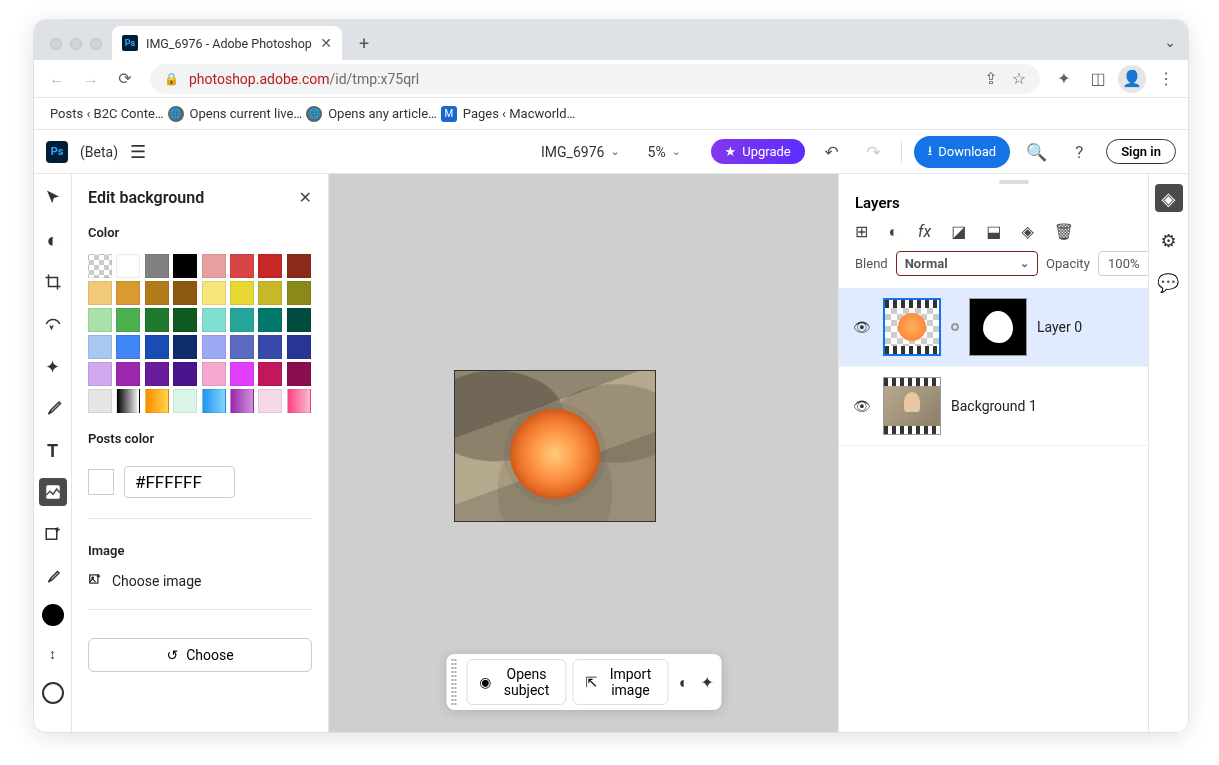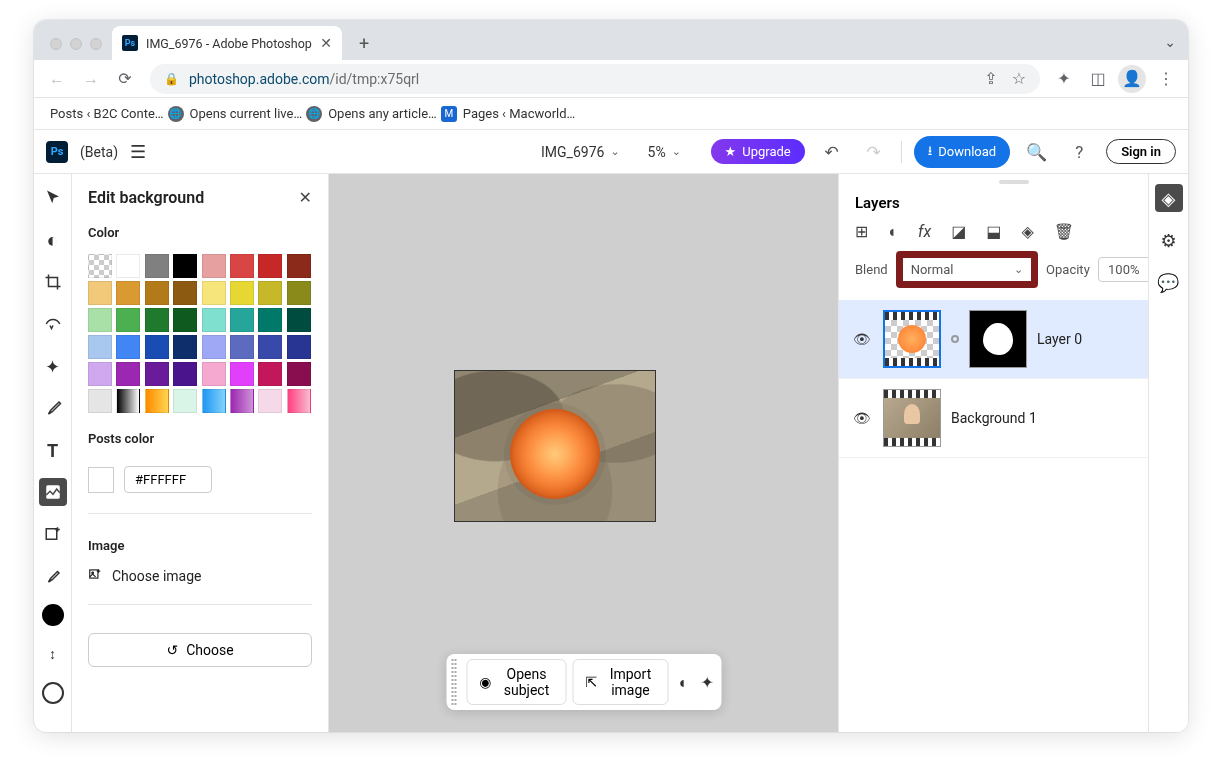--- a/index.html
+++ b/index.html
@@ -14,21 +14,21 @@
 .tab-favicon { width: 16px; height: 16px; background: #001e36; color: #31a8ff; font-size: 9px; font-weight: bold; display: flex; align-items: center; justify-content: center; border-radius: 2px; }
 .tab-close { margin-left: auto; font-size: 14px; color: #555; cursor: pointer; }
 .new-tab { width: 28px; height: 28px; display:flex;align-items:center;justify-content:center;color:#555;font-size:18px;margin:0 4px 3px 8px;cursor:pointer; }
 .tablist-chevron { position:absolute; right:12px; bottom:10px; color:#555; font-size:14px; }
 
 .addr-bar { height: 38px; background: #fff; border-bottom: 1px solid #e4e4e4; display:flex; align-items:center; padding: 0 8px; gap: 4px; }
 .addr-btn { width:30px;height:30px;display:flex;align-items:center;justify-content:center;color:#5f6368;font-size:16px;border-radius:50%;cursor:pointer; }
 .addr-btn.disabled { color:#bfbfbf; }
 .url-box { flex:1; height:30px;background:#f1f3f4;border-radius:15px;display:flex;align-items:center;padding:0 14px;gap:10px;color:#202124;font-size:14px; margin:0 6px; }
 .url-box .lock { font-size:12px;color:#5f6368; }
-.url-box .domain { color:#0c4a6e; }
+.url-box .domain { color:#b91c1c; }
 .url-box .path { color:#6c6c6c; }
 .url-actions { margin-left:auto; display:flex; align-items:center; gap:14px;color:#5f6368;font-size:16px; }
 .ext-icons { display:flex; gap:6px; align-items:center; }
 .ext-icons span { width:28px;height:28px;display:flex;align-items:center;justify-content:center;color:#5f6368;font-size:16px; }
 
 .bookmarks { height:32px;background:#fff;border-bottom:1px solid #e5e5e5;display:flex;align-items:center;padding:0 16px;gap:4px;font-size:13px;color:#333; }
 .bm { display:flex;align-items:center;gap:6px;cursor:pointer; }
 .bm-icon { width:16px;height:16px;border-radius:50%;background:#5f6368;display:flex;align-items:center;justify-content:center;color:#fff;font-size:10px; }
 .bm-icon.blue { background:#1967d2;border-radius:3px; }
 
@@ -56,21 +56,21 @@
 .side-panel { width:257px;border-right:1px solid #e5e5e5;padding:14px 16px;display:flex;flex-direction:column;gap:14px;background:#fff;overflow-y:auto; }
 .panel-head { display:flex;align-items:center;justify-content:space-between; }
 .panel-title { font-size:16px;font-weight:600;color:#222; }
 .close-x { font-size:16px;color:#444;cursor:pointer; }
 .sec-label { font-size:13px;font-weight:600;color:#222;margin-top:4px; }
 .swatches { display:grid;grid-template-columns:repeat(8,1fr);gap:3px; }
 .sw { width:24px;height:24px;cursor:pointer;border:1px solid rgba(0,0,0,0.08); }
 .sw.trans { background: repeating-conic-gradient(#ccc 0 25%, #fff 0 50%) 0 0/10px 10px; }
 .custom-row { display:flex;gap:10px;align-items:center;margin-top:6px; }
 .custom-sw { width:26px;height:26px;border:1px solid #ccc;background:#fff;cursor:pointer; }
-.hex-input { border:1px solid #ccc;border-radius:4px;padding:5px 10px;font-size:13px;width:88px; }
+.hex-input { border:1px solid #ccc;border-radius:4px;padding:5px 10px;font-size:17px;width:111px; }
 .hr { height:1px;background:#e5e5e5;margin:6px 0; }
 .choose-img { display:flex;align-items:center;gap:10px;font-size:14px;color:#222;cursor:pointer; }
 .reset-btn { border:1px solid #ccc;background:#fff;border-radius:6px;padding:8px;font-size:14px;display:flex;align-items:center;justify-content:center;gap:8px;cursor:pointer;margin-top:8px; }
 
 .canvas-area { flex:1;background:#cfcfcf;position:relative; }
 .canvas-img { position:absolute;top:196px;left:125px;width:202px;height:152px;border:1px solid #333;background:#b8a88f;display:flex;align-items:center;justify-content:center;overflow:hidden; }
 .flower { width:90px;height:90px;border-radius:50%;background: radial-gradient(circle at 50% 50%, #ffcb7a 0%, #ff9142 40%, #ff7a2b 65%, #e85c1a 80%);box-shadow: inset 0 0 22px rgba(120,40,0,0.6), 0 0 0 6px rgba(0,0,0,0.05);position:relative;top:8px; }
 .pillow { position:absolute;inset:0;background:
   linear-gradient(160deg, rgba(0,0,0,.2) 0 30%, transparent 30% 60%, rgba(0,0,0,.15) 60% 100%),
   radial-gradient(ellipse at 20% 30%, #8d816b 0 30%, transparent 31%),
@@ -83,21 +83,21 @@
 .act-btn { border:1px solid #ddd;background:#fff;border-radius:6px;padding:6px 12px;display:flex;align-items:center;gap:8px;font-size:14px;cursor:pointer; }
 .act-ic { width:26px;height:26px;display:flex;align-items:center;justify-content:center;color:#333;font-size:16px;cursor:pointer; }
 
 .layers-panel { width:350px;border-left:1px solid #e5e5e5;background:#fff;display:flex;flex-direction:column; }
 .drag-handle { width:30px;height:4px;background:#ddd;border-radius:2px;margin:6px auto 4px; }
 .lp-title { font-size:15px;font-weight:600;padding:6px 16px 10px; }
 .lp-tools { display:flex;align-items:center;gap:20px;padding:0 16px 10px;color:#444;font-size:16px; }
 .lp-tools span{cursor:pointer;}
 .lp-tools .more { margin-left:auto; }
 .blend-row { display:flex;align-items:center;gap:8px;padding:0 16px 12px;font-size:13px;color:#555; }
-.blend-sel { flex:1;border:7px solid #7f1d1d;border-radius:4px;padding:4px 8px;display:flex;align-items:center;justify-content:space-between;background:#fff;cursor:pointer; }
+.blend-sel { flex:1;border:1px solid #7f1d1d;border-radius:4px;padding:4px 8px;display:flex;align-items:center;justify-content:space-between;background:#fff;cursor:pointer;font-weight:bold; }
 .op-box { width:52px;border:1px solid #ccc;border-radius:4px 0 0 4px;padding:4px 6px;text-align:center;background:#fff; }
 .op-chev { border:1px solid #ccc;border-left:none;border-radius:0 4px 4px 0;padding:4px 6px;background:#fff;cursor:pointer;font-size:11px; }
 
 .layer { display:flex;align-items:center;padding:10px 14px;gap:10px;border-bottom:1px solid #f0f0f0; }
 .layer.selected { background:#e0ebff; }
 .eye { width:20px;font-size:14px;color:#333;cursor:pointer; }
 .thumb { width:58px;height:58px;border:1px solid #999;background:#fff;position:relative;overflow:hidden; }
 .thumb.sel { border:2px solid #1473e6; }
 .thumb .film { position:absolute;left:0;right:0;height:8px;background:repeating-linear-gradient(90deg,#333 0 4px,#fff 4px 8px); }
 .thumb .film.top{top:0;} .thumb .film.bot{bottom:0;}

